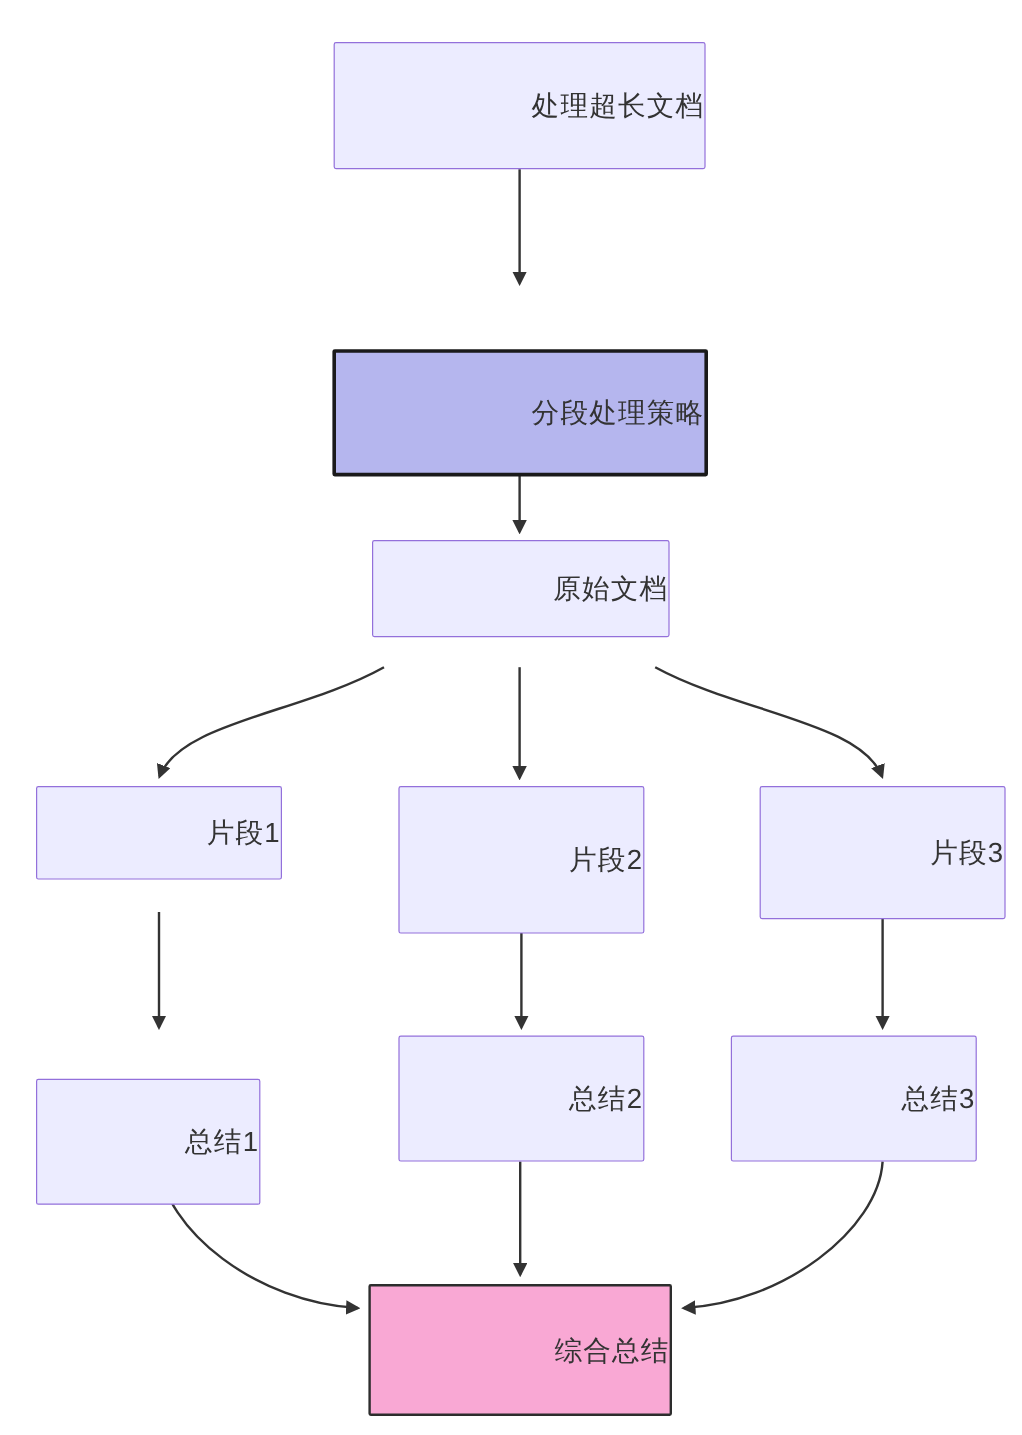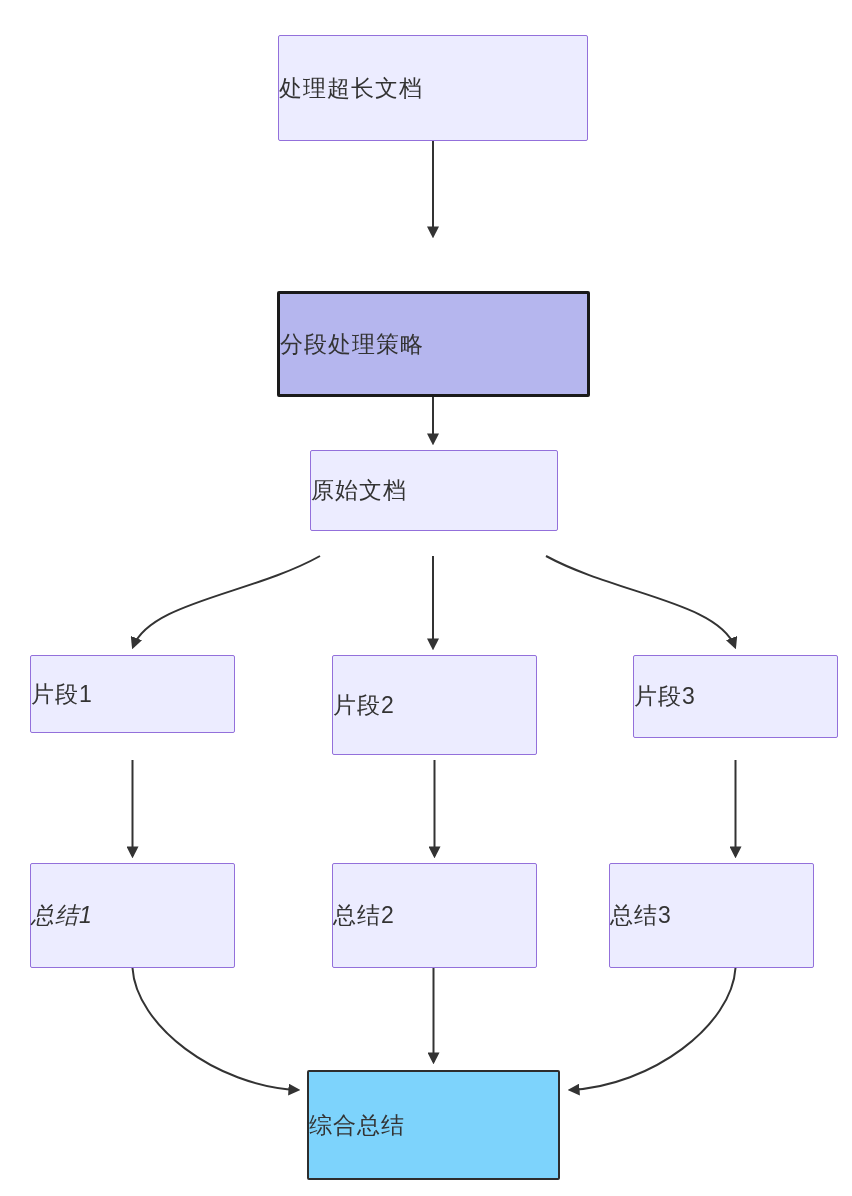--- a/index.html
+++ b/index.html
@@ -25,47 +25,48 @@
   }
   .edge {
     fill: none;
     stroke: #333333;
     stroke-width: 2;
   }
   .node {
     position: absolute;
     display: flex;
     align-items: center;
-    justify-content: flex-start;
+    justify-content: flex-end;
     box-sizing: border-box;
     background: #ECECFF;
     border: 1.5px solid #9370DB;
     border-radius: 2px;
     color: #333333;
     font-size: 23px;
     letter-spacing: 1px;
     text-align: center;
+    padding-left: 40px;
   }
   .node.highlight {
     background: #b5b6ee;
     border: 3.5px solid #1a1a1a;
     margin-top: 48px;
   }
   .node.final {
-    background: #7dd3fc;
+    background: #f9a8d4;
     border: 2.5px solid #2d2d2d;
   }
   
   #n-start    { left: 278px; top: 35px;   width: 310px; height: 106px; }
   #n-strategy { left: 277px; top: 243px;  width: 313px; height: 106px; }
   #n-original { left: 310px; top: 450px;  width: 248px; height: 81px; }
   #n-frag1    { left: 30px;  top: 655px;  width: 205px; height: 78px; }
-  #n-frag2    { left: 332px; top: 655px;  width: 205px; height: 100px; }
-  #n-frag3    { left: 633px; top: 655px;  width: 205px; height: 83px; }
-  #n-sum1     { left: 30px;  top: 863px;  width: 205px; height: 105px; font-style: italic; }
+  #n-frag2    { left: 332px; top: 655px;  width: 205px; height: 123px; }
+  #n-frag3    { left: 633px; top: 655px;  width: 205px; height: 111px; }
+  #n-sum1     { left: 30px;  top: 899px;  width: 187px; height: 105px; }
   #n-sum2     { left: 332px; top: 863px;  width: 205px; height: 105px; }
   #n-sum3     { left: 609px; top: 863px;  width: 205px; height: 105px; }
   #n-final    { left: 307px; top: 1070px; width: 253px; height: 110px; }
 </style>
 </head>
 <body>
 
 <div class="canvas">
 
   <svg class="edges" viewBox="0 0 852 1196">

